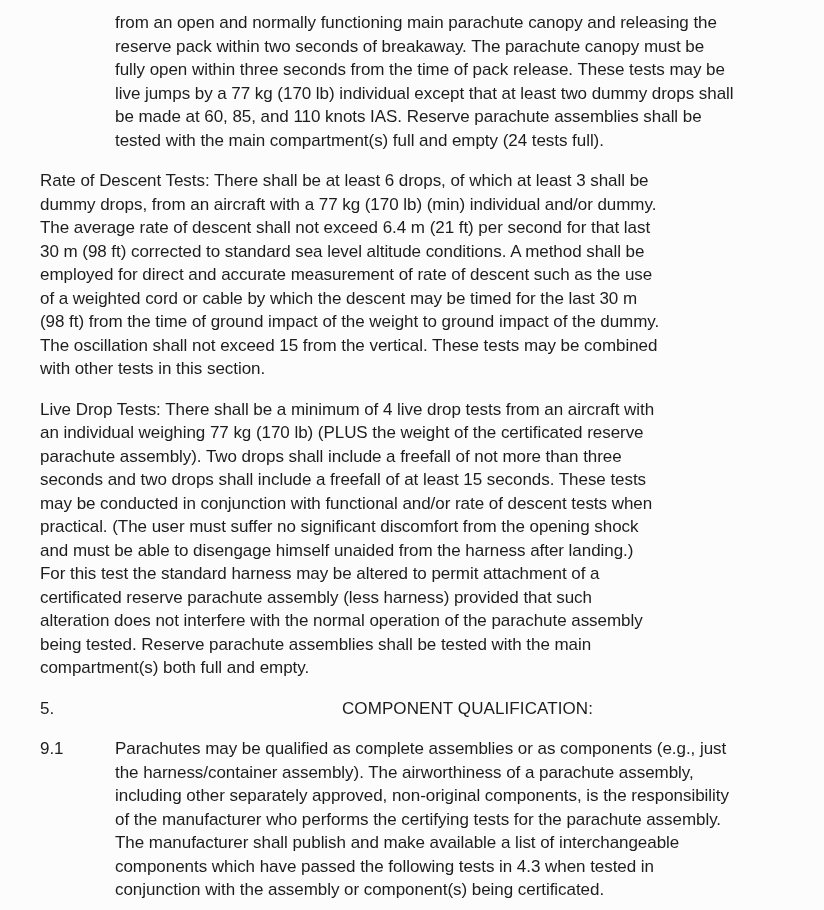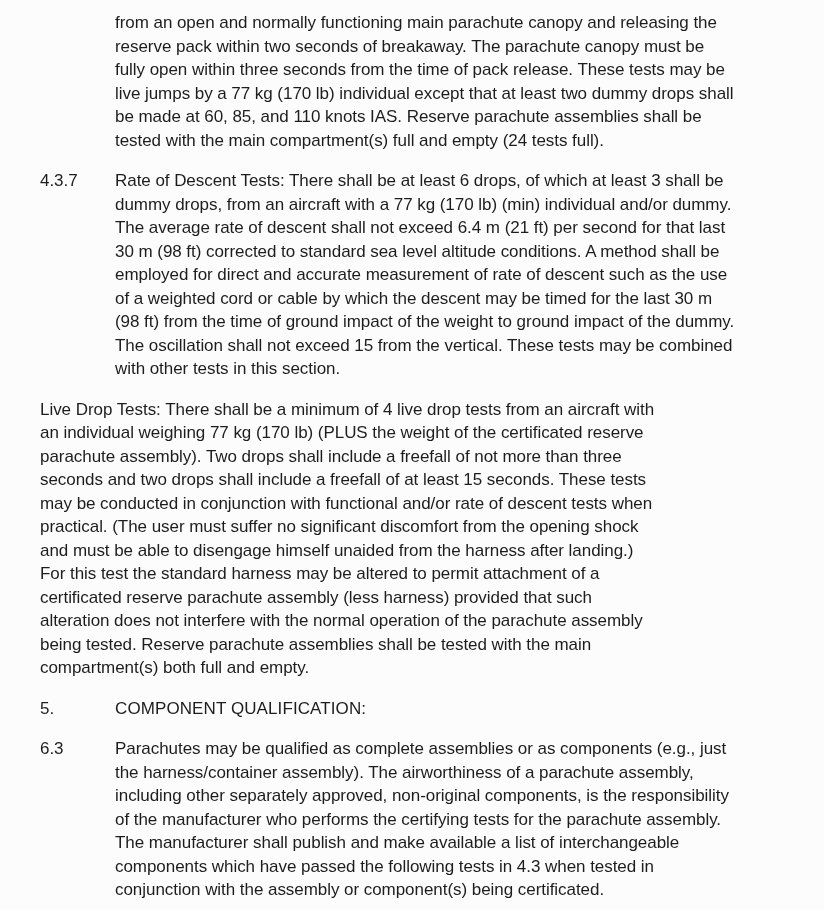--- a/index.html
+++ b/index.html
@@ -29,39 +29,39 @@
   .section-number {
     flex: 0 0 75px;
     width: 75px;
   }
   .section-text {
     white-space: pre-line;
     width: 705px;
   }
   .heading-text {
     letter-spacing: 0.1px;
+    text-align: center;
   }
 </style>
 </head>
 <body>
 
 <div class="page">
 
   <div class="section">
     <span class="section-number"></span>
     <div class="section-text">from an open and normally functioning main parachute canopy and releasing the
 reserve pack within two seconds of breakaway. The parachute canopy must be
 fully open within three seconds from the time of pack release. These tests may be
 live jumps by a 77 kg (170 lb) individual except that at least two dummy drops shall
 be made at 60, 85, and 110 knots IAS. Reserve parachute assemblies shall be
 tested with the main compartment(s) full and empty (24 tests full).</div>
   </div>
 
   <div class="section">
-    <span class="section-number">4.3.7</span>
     <div class="section-text">Rate of Descent Tests: There shall be at least 6 drops, of which at least 3 shall be
 dummy drops, from an aircraft with a 77 kg (170 lb) (min) individual and/or dummy.
 The average rate of descent shall not exceed 6.4 m (21 ft) per second for that last
 30 m (98 ft) corrected to standard sea level altitude conditions. A method shall be
 employed for direct and accurate measurement of rate of descent such as the use
 of a weighted cord or cable by which the descent may be timed for the last 30 m
 (98 ft) from the time of ground impact of the weight to ground impact of the dummy.
 The oscillation shall not exceed 15 from the vertical. These tests may be combined
 with other tests in this section.</div>
   </div>
@@ -80,21 +80,21 @@
 being tested. Reserve parachute assemblies shall be tested with the main
 compartment(s) both full and empty.</div>
   </div>
 
   <div class="section">
     <span class="section-number">5.</span>
     <div class="section-text heading-text">COMPONENT QUALIFICATION:</div>
   </div>
 
   <div class="section">
-    <span class="section-number">6.3</span>
+    <span class="section-number">9.1</span>
     <div class="section-text">Parachutes may be qualified as complete assemblies or as components (e.g., just
 the harness/container assembly). The airworthiness of a parachute assembly,
 including other separately approved, non-original components, is the responsibility
 of the manufacturer who performs the certifying tests for the parachute assembly.
 The manufacturer shall publish and make available a list of interchangeable
 components which have passed the following tests in 4.3 when tested in
 conjunction with the assembly or component(s) being certificated.</div>
   </div>
 
 </div>

